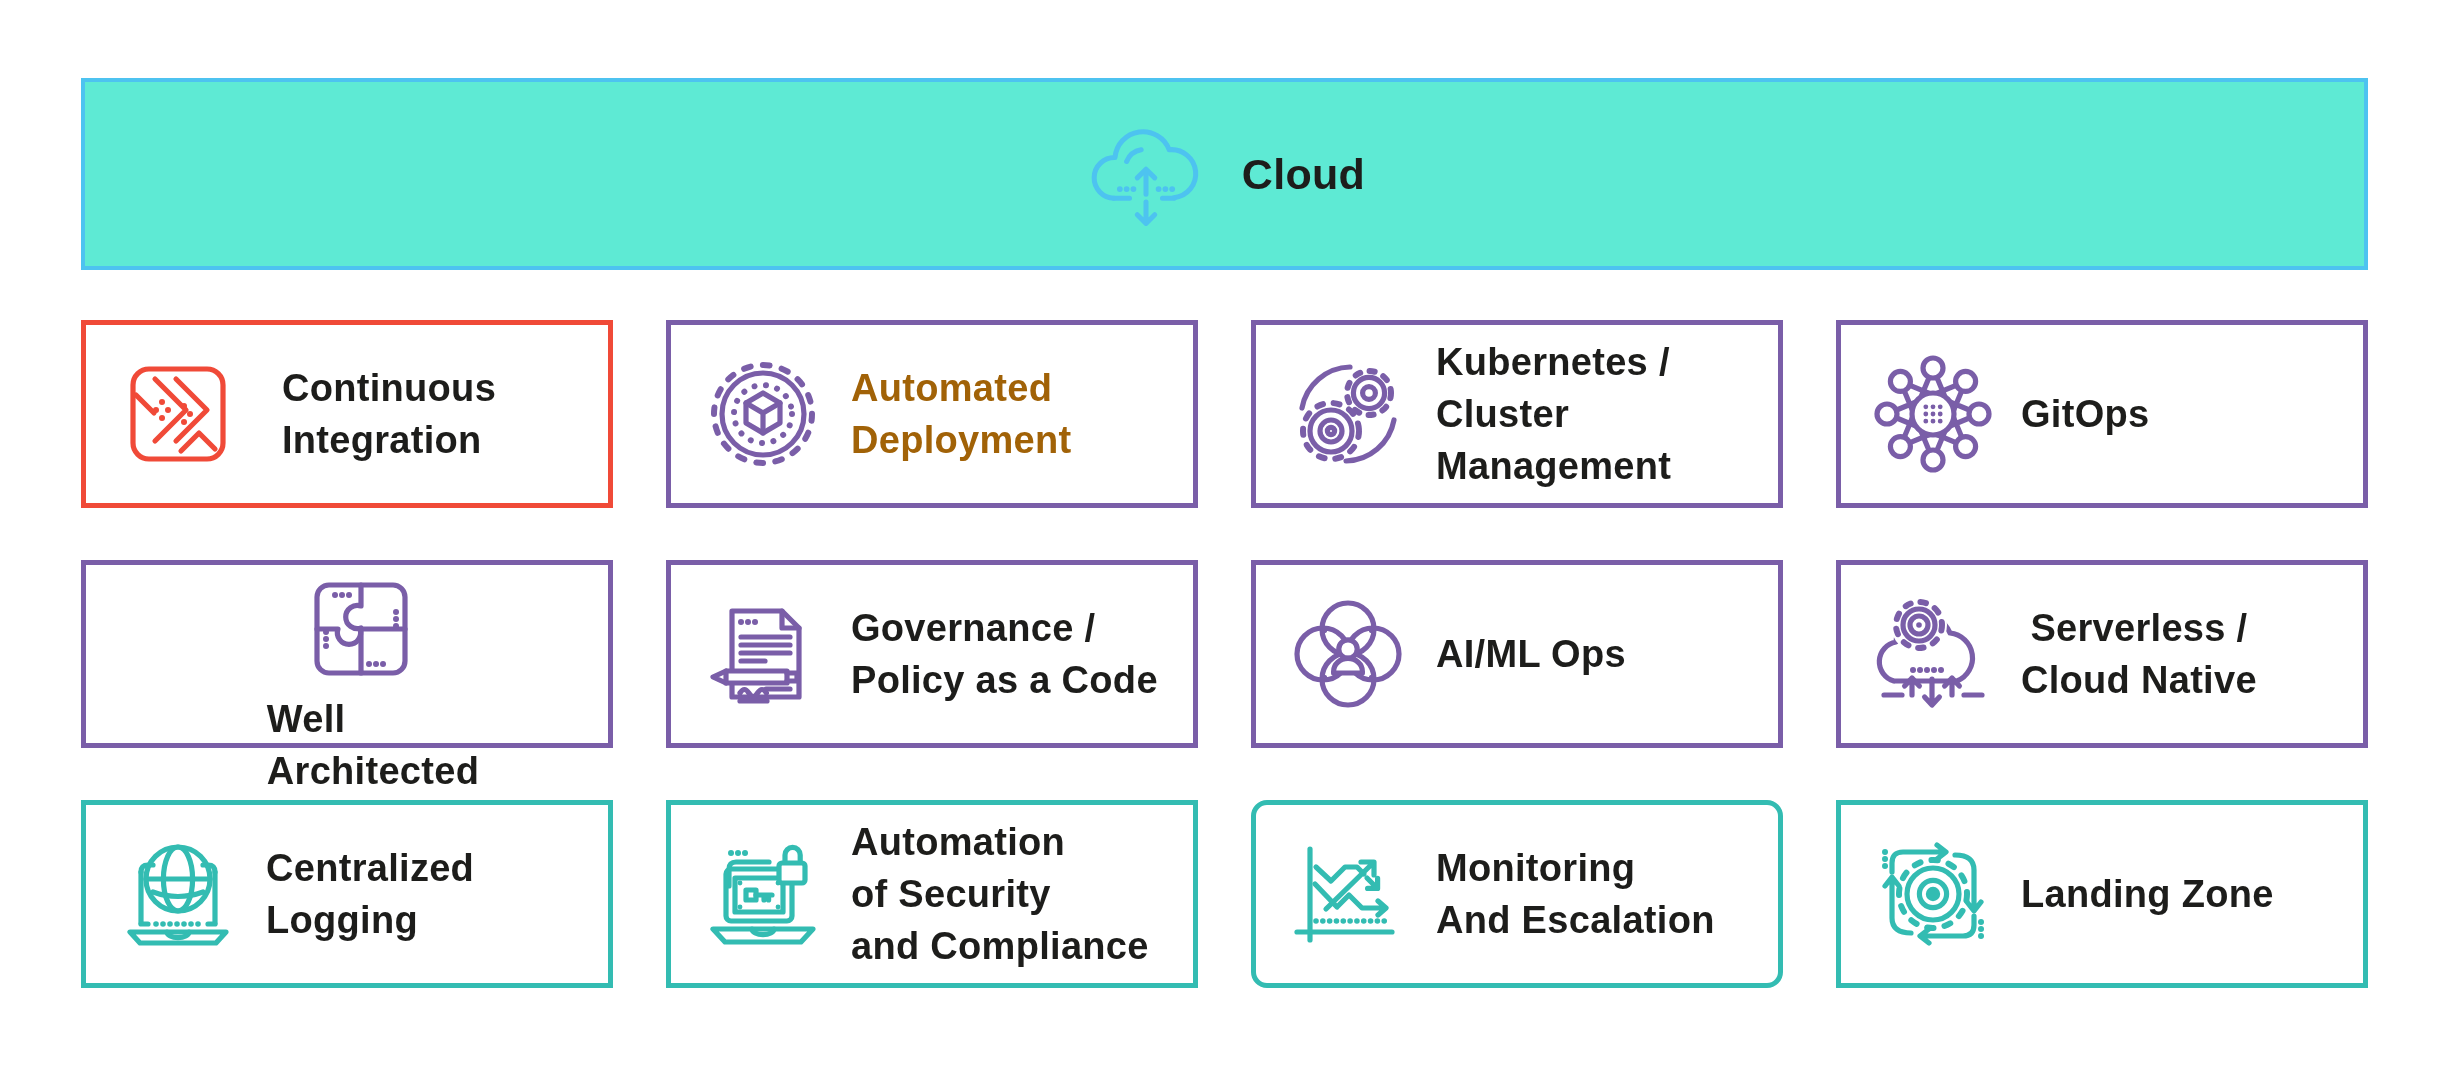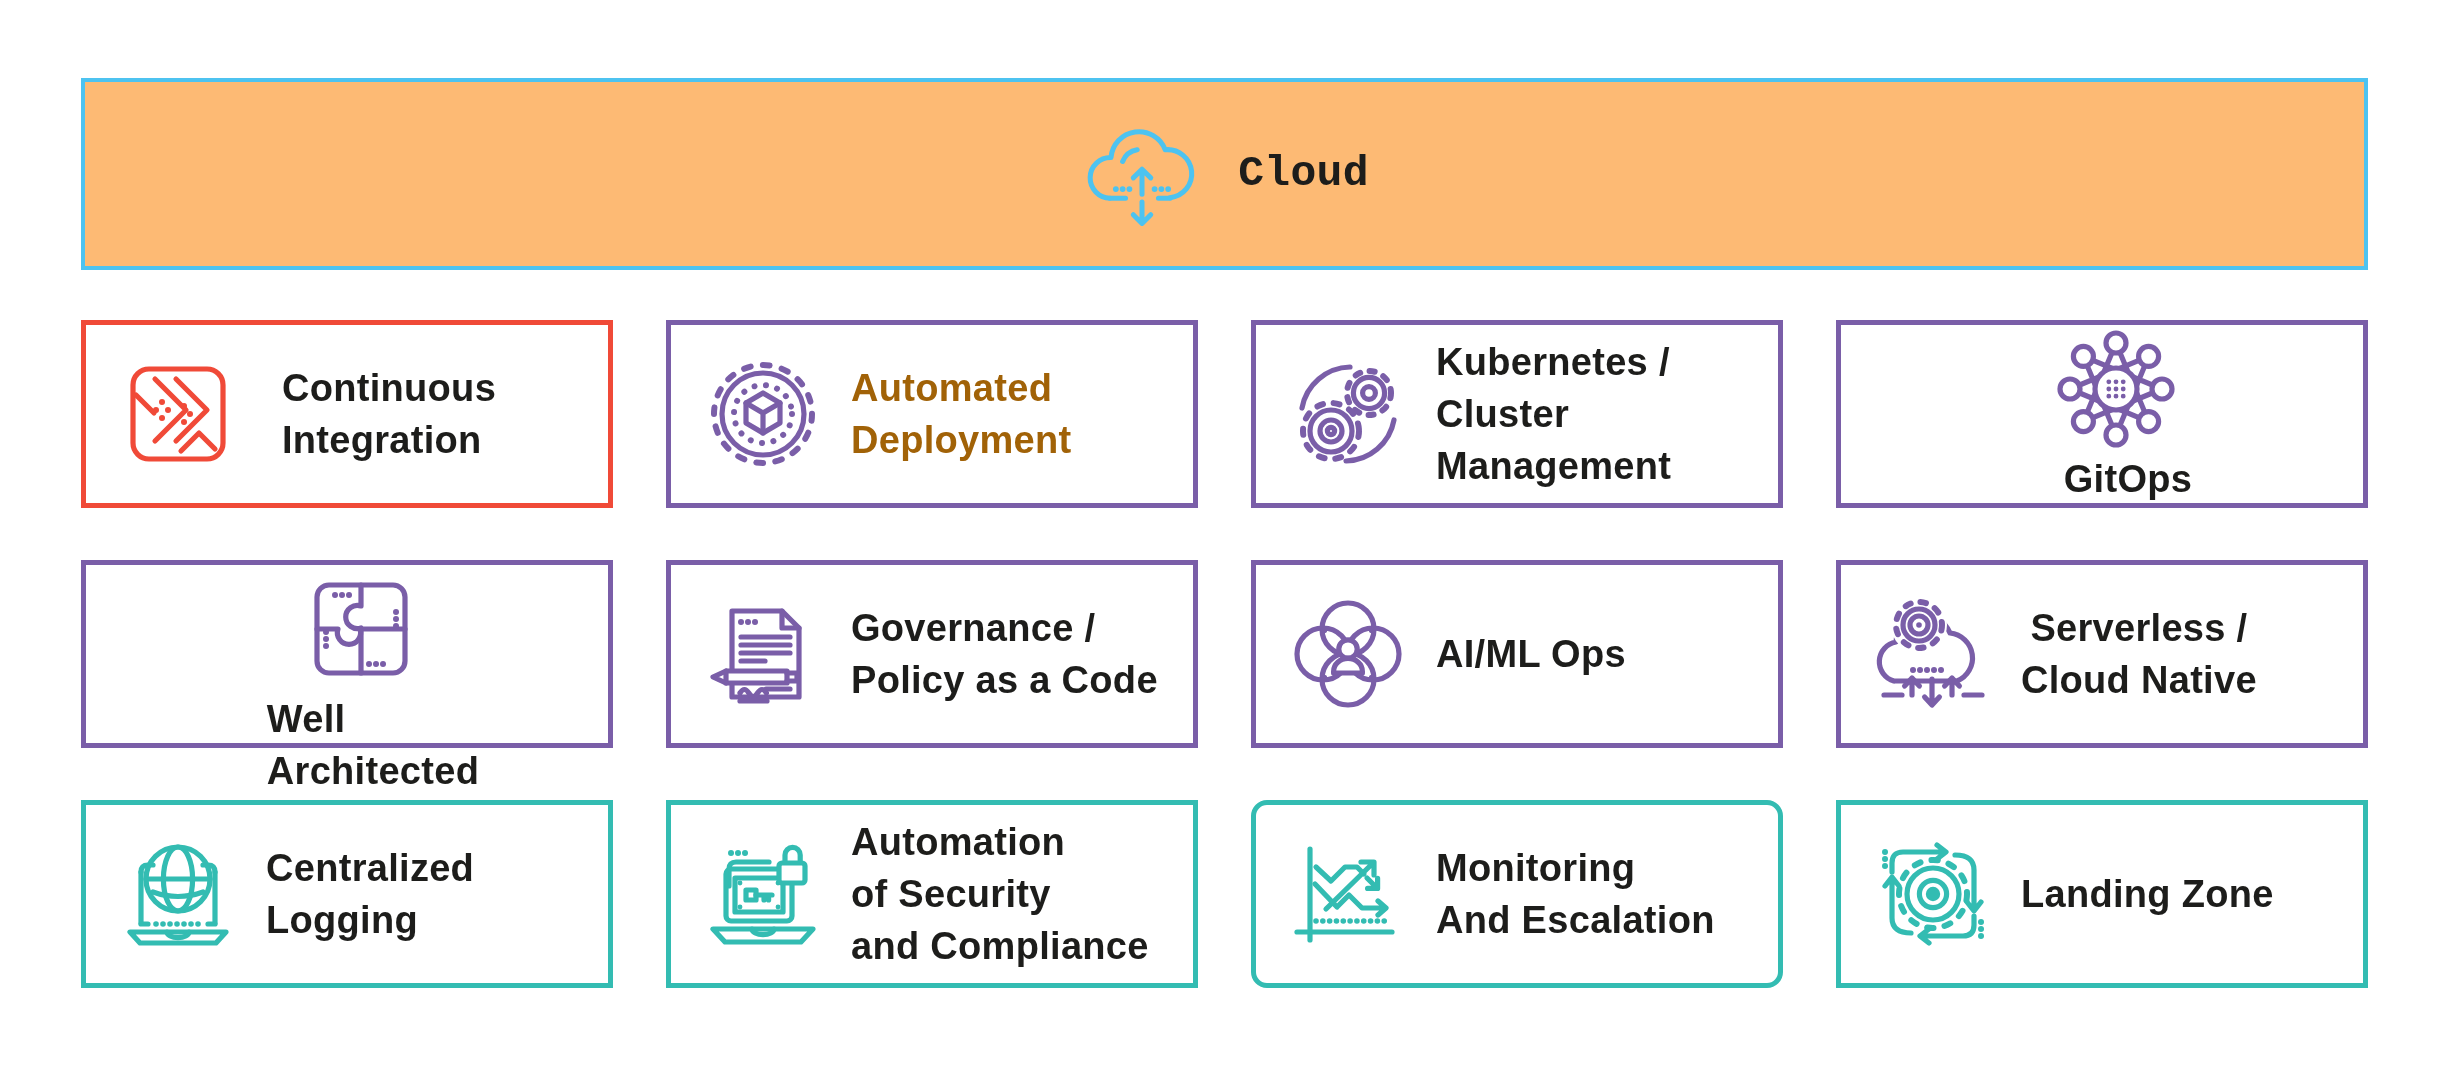--- a/index.html
+++ b/index.html
@@ -18,22 +18,21 @@
     width: 2287px;
   }
   .banner {
     box-sizing: border-box;
     height: 192px;
     border: 4px solid #4dc3f0;
     display: flex;
     align-items: center;
     justify-content: center;
     gap: 34px;
-    background: #fdba74;
-    font-family: Liberation Mono, monospace;
+    background: #5eead4;
   }
   .banner .icon { width: 124px; height: 124px; flex: none; }
   .grid {
     margin-top: 50px;
     display: grid;
     grid-template-columns: repeat(4, 1fr);
     column-gap: 53px;
     row-gap: 52px;
   }
   .card {
@@ -120,21 +119,21 @@
           <circle cx="23.5" cy="40.5" r="10.5"></circle>
           <circle cx="23.5" cy="40.5" r="5.5"></circle>
           <circle cx="23.5" cy="40.5" r="1.8"></circle>
         </svg>
       </span>
       <span class="label" style="color: rgb(29, 29, 27);">Kubernetes /
 Cluster
 Management</span>
     </div>
 
-    <div class="card" style="border-color: rgb(122, 94, 168); color: rgb(122, 94, 168); flex-direction: column;">
+    <div class="card" style="border-color: rgb(122, 94, 168); color: rgb(122, 94, 168);">
       <span class="icon">
         <svg viewBox="0 0 64 64" fill="none" stroke="currentColor" stroke-width="2.6" stroke-linecap="round" stroke-linejoin="round">
           <path d="M32 9 L48.3 48.3 M48.3 15.7 L32 55 M55 32 L15.7 48.3 M48.3 48.3 L9 32 M32 55 L15.7 15.7 M15.7 48.3 L32 9 M9 32 L48.3 15.7 M15.7 15.7 L55 32"></path>
           <circle cx="32" cy="32" r="10.5" fill="#ffffff"></circle>
           <path stroke-width="2.4" d="M28.4 28.4h.01M32 28.4h.01M35.6 28.4h.01M28.4 32h.01M32 32h.01M35.6 32h.01M28.4 35.6h.01M32 35.6h.01M35.6 35.6h.01"></path>
           <circle cx="32" cy="9" r="5" fill="#ffffff"></circle>
           <circle cx="48.3" cy="15.7" r="5" fill="#ffffff"></circle>
           <circle cx="55" cy="32" r="5" fill="#ffffff"></circle>
           <circle cx="48.3" cy="48.3" r="5" fill="#ffffff"></circle>
           <circle cx="32" cy="55" r="5" fill="#ffffff"></circle>

